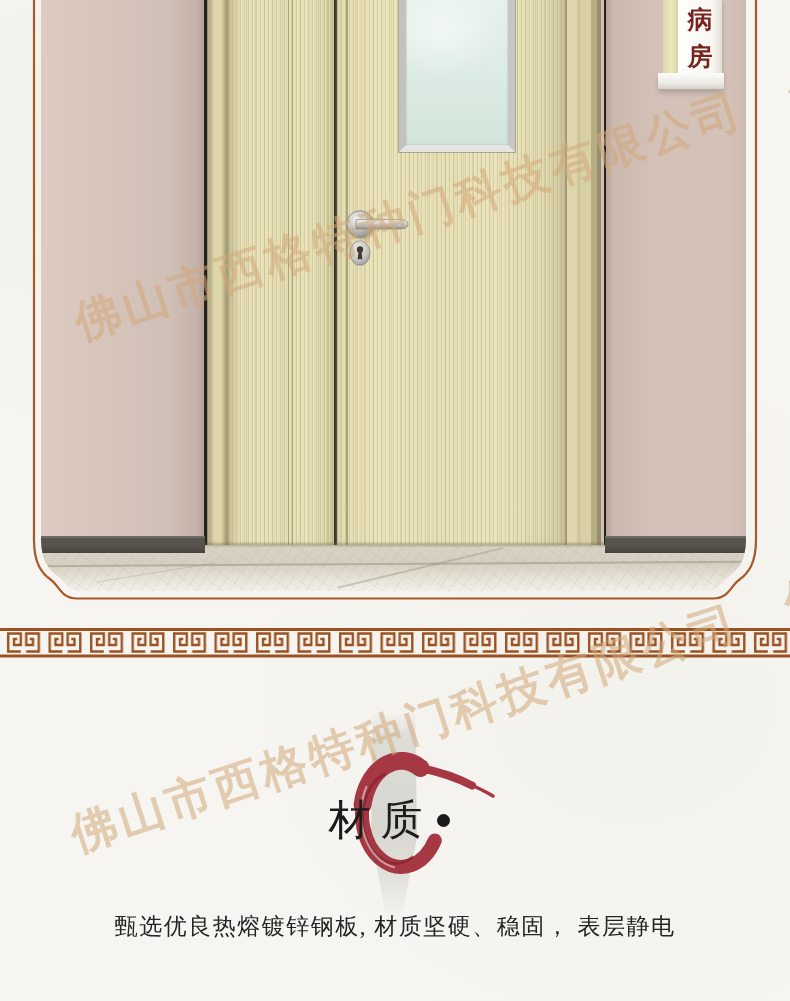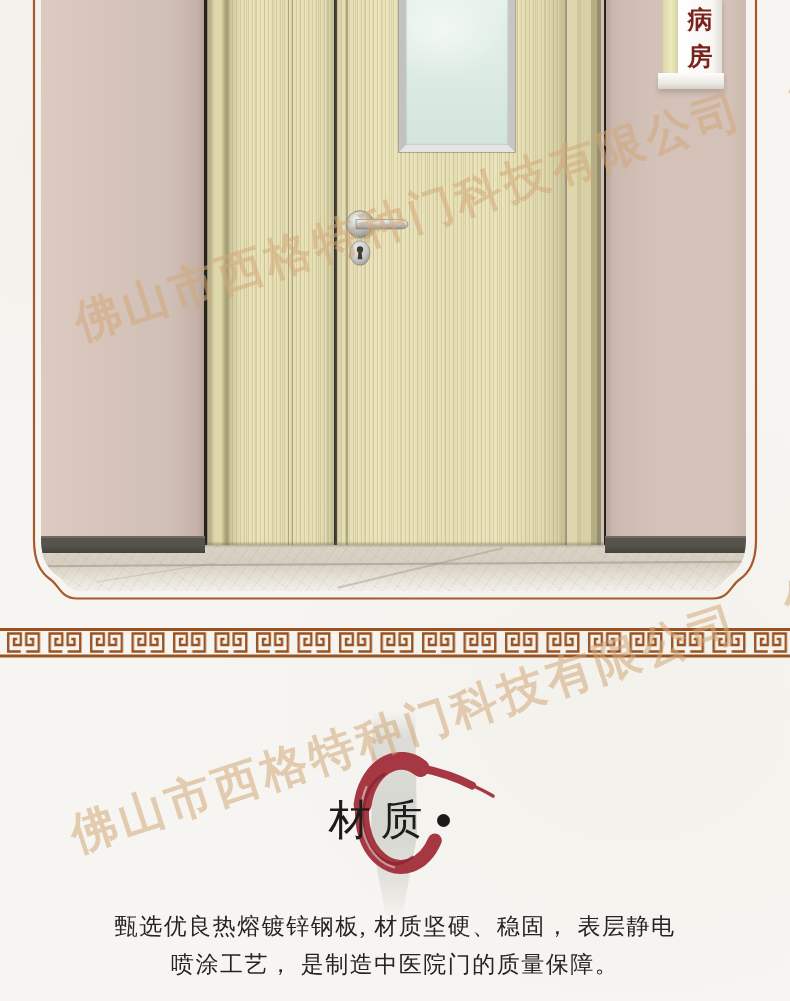--- a/index.html
+++ b/index.html
@@ -197,16 +197,15 @@
     <path d="M138 43.5 Q153 50 163 56" fill="none" stroke="#a63844" stroke-width="3.5" stroke-linecap="round"></path>
   </svg>
 
   <div class="title-row">
     <span class="t-word">材质</span>
     <span class="t-dot"></span>
   </div>
 
   <div class="desc">
     <div>甄选优良热熔镀锌钢板, 材质坚硬、稳固， 表层静电</div>
-    <div>喷涂工艺， 是制造中医院门的质量保障。</div>
   </div>
 
 </div>
 
 </body></html>

